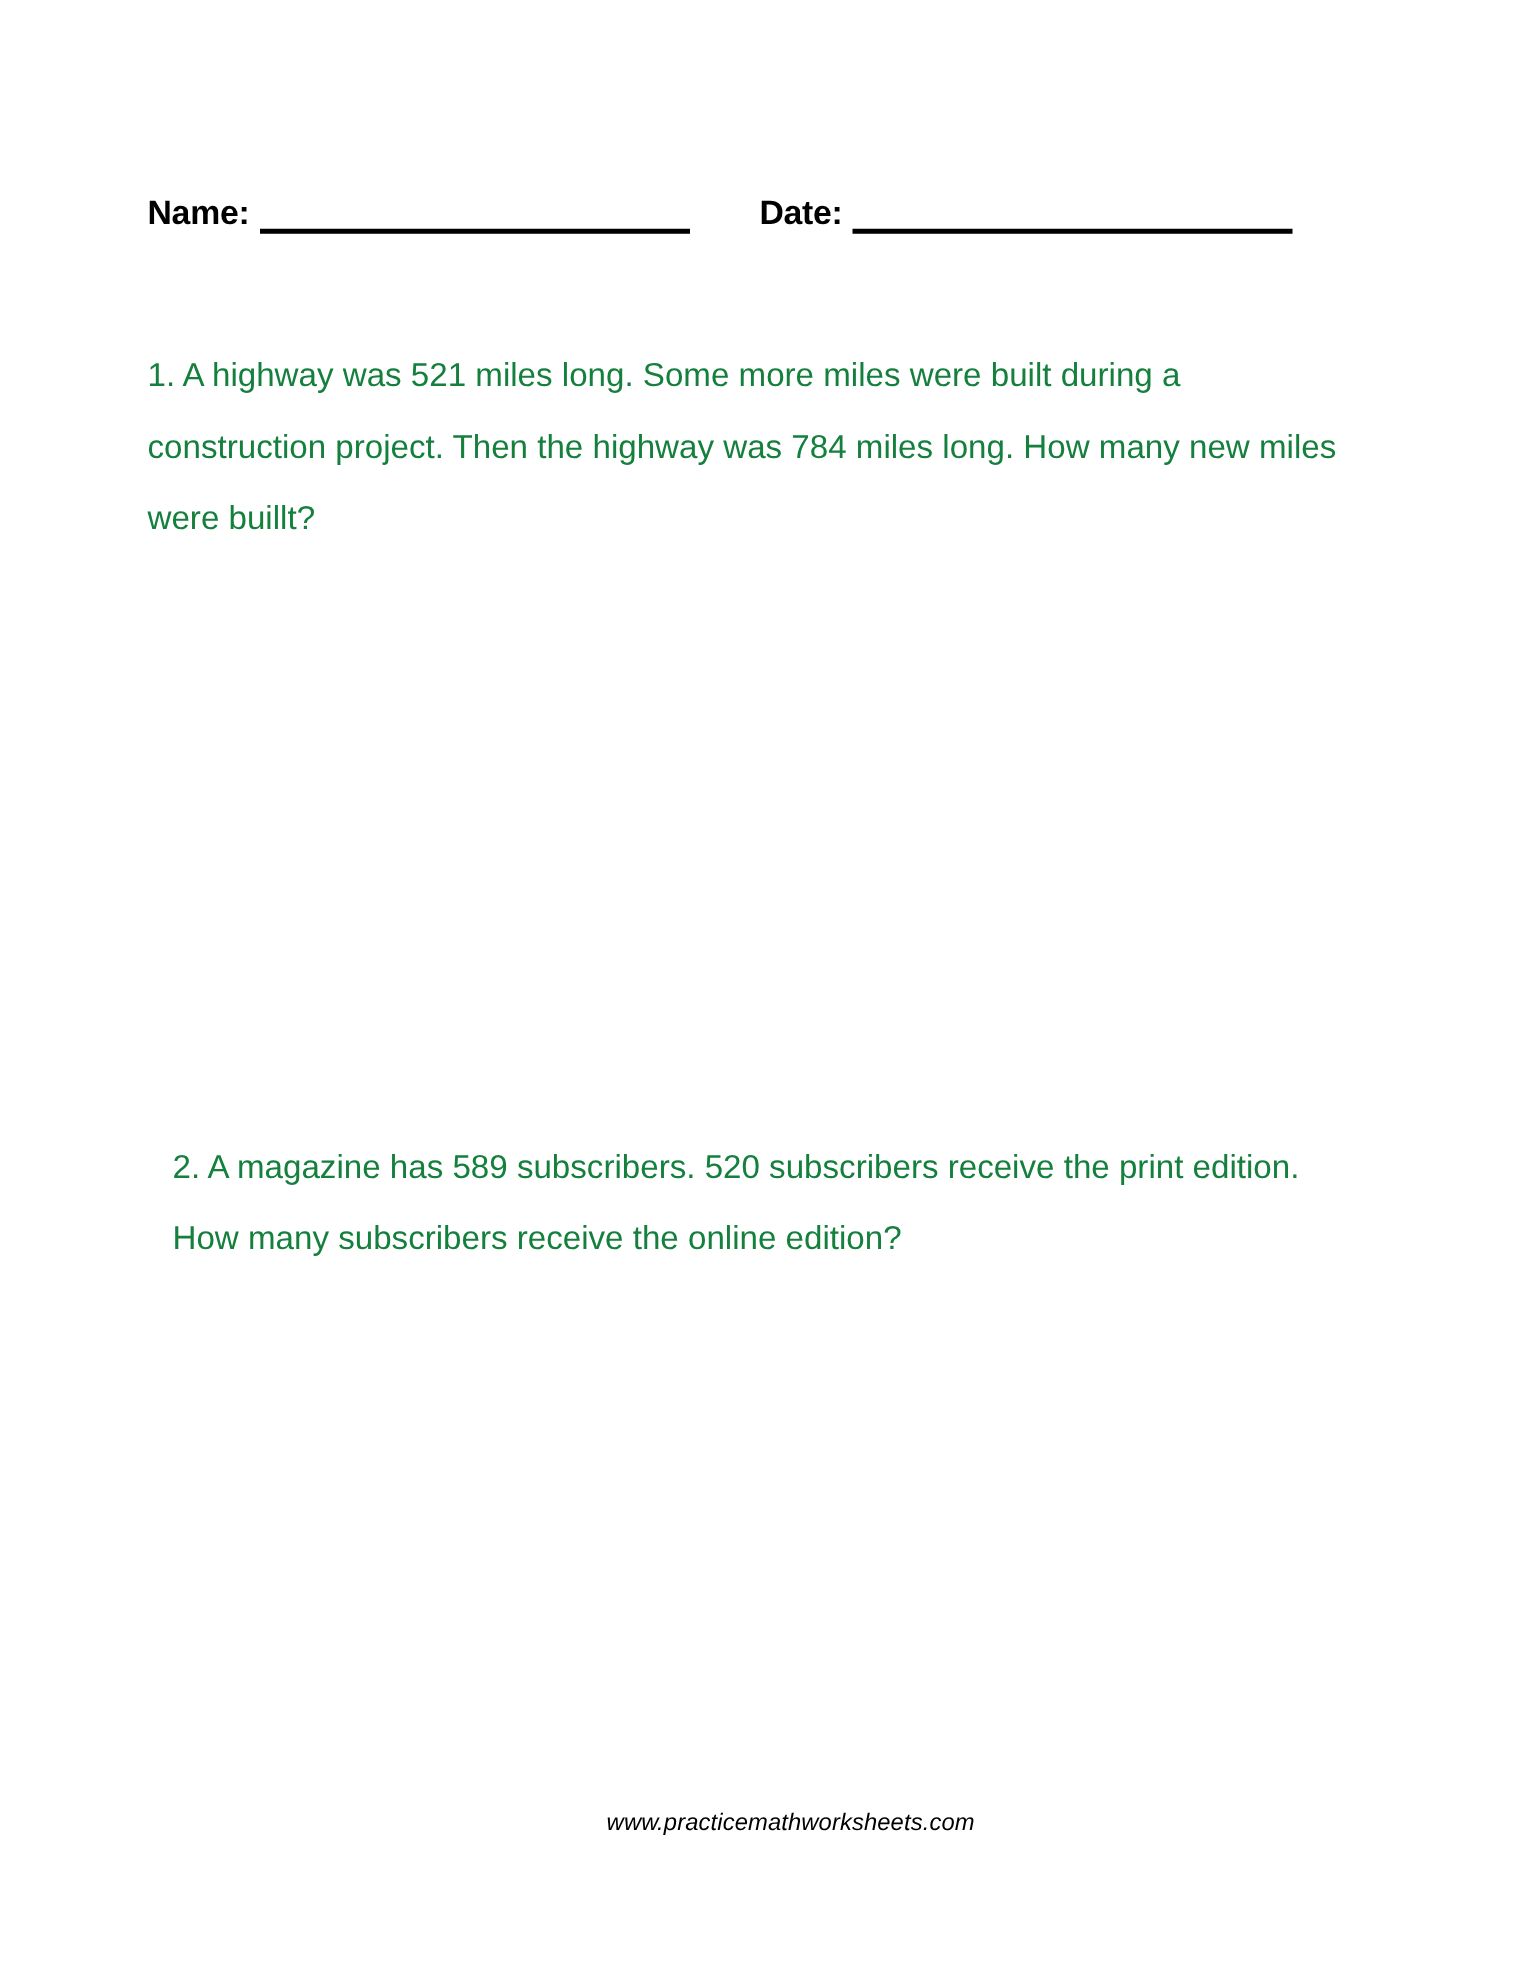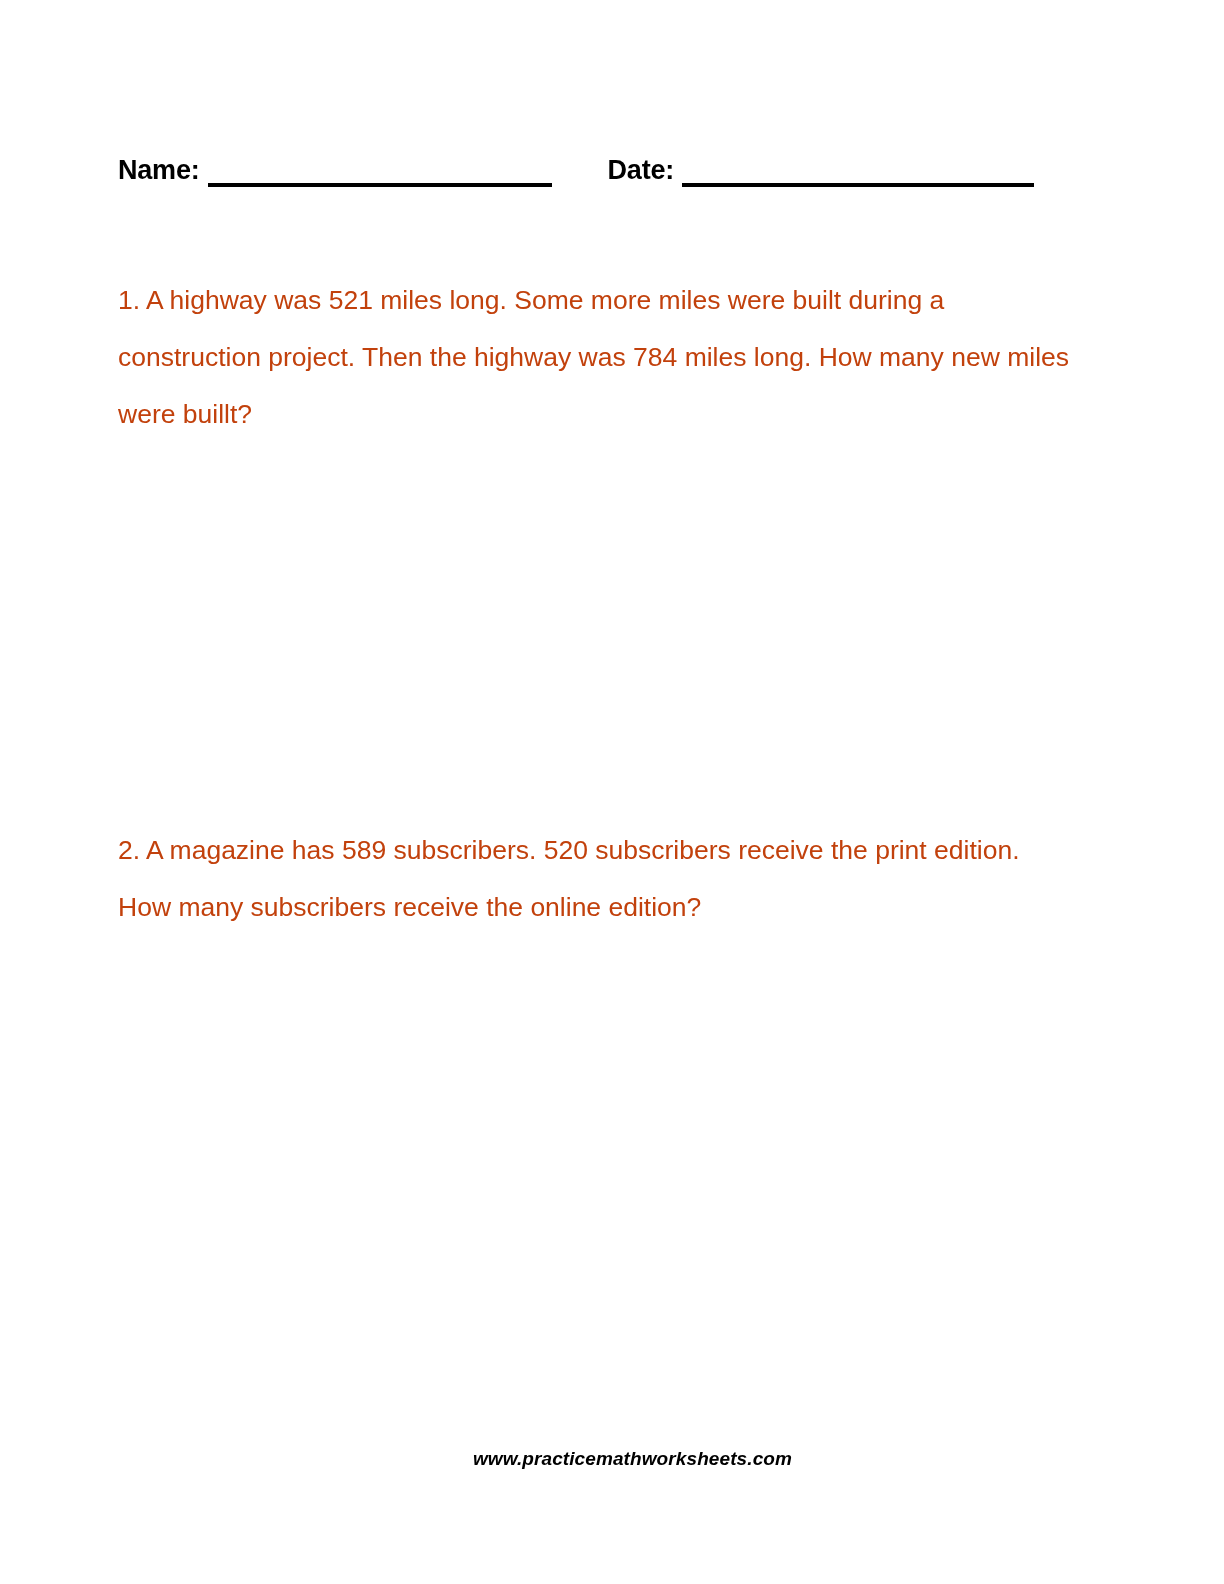--- a/index.html
+++ b/index.html
@@ -54,46 +54,46 @@
   .field-date { margin-left: 56px; }
   .field-date .field-blank { width: 352px; }
 
   
   .problem {
     position: absolute;
     left: 118px;
     width: 960px;
     font-size: 26.5px;
     line-height: 57px;
-    color: #c2410c;
+    color: #15803d;
   }
   .problem p {
     margin: 0;
   }
   #problem-1 { top: 272px; }
-  #problem-2 { top: 822px; }
+  #problem-2 { top: 905px; margin-left: 20px; }
 
   .work-space {
     position: absolute;
     left: 118px;
     width: 960px;
     background: transparent;
   }
   #work-space-1 { top: 430px; height: 420px; }
   #work-space-2 { top: 975px; height: 440px; }
 
   
   .footer {
     position: absolute;
     left: 0;
     right: 0;
     top: 1448px;
     text-align: center;
     font-size: 19px;
-    font-weight: bold;
+    font-weight: normal;
     font-style: italic;
     letter-spacing: 0.1px;
     color: #000000;
     padding-left: 41px;
   }
 </style>
 </head>
 <body>
 
 <div class="page">

